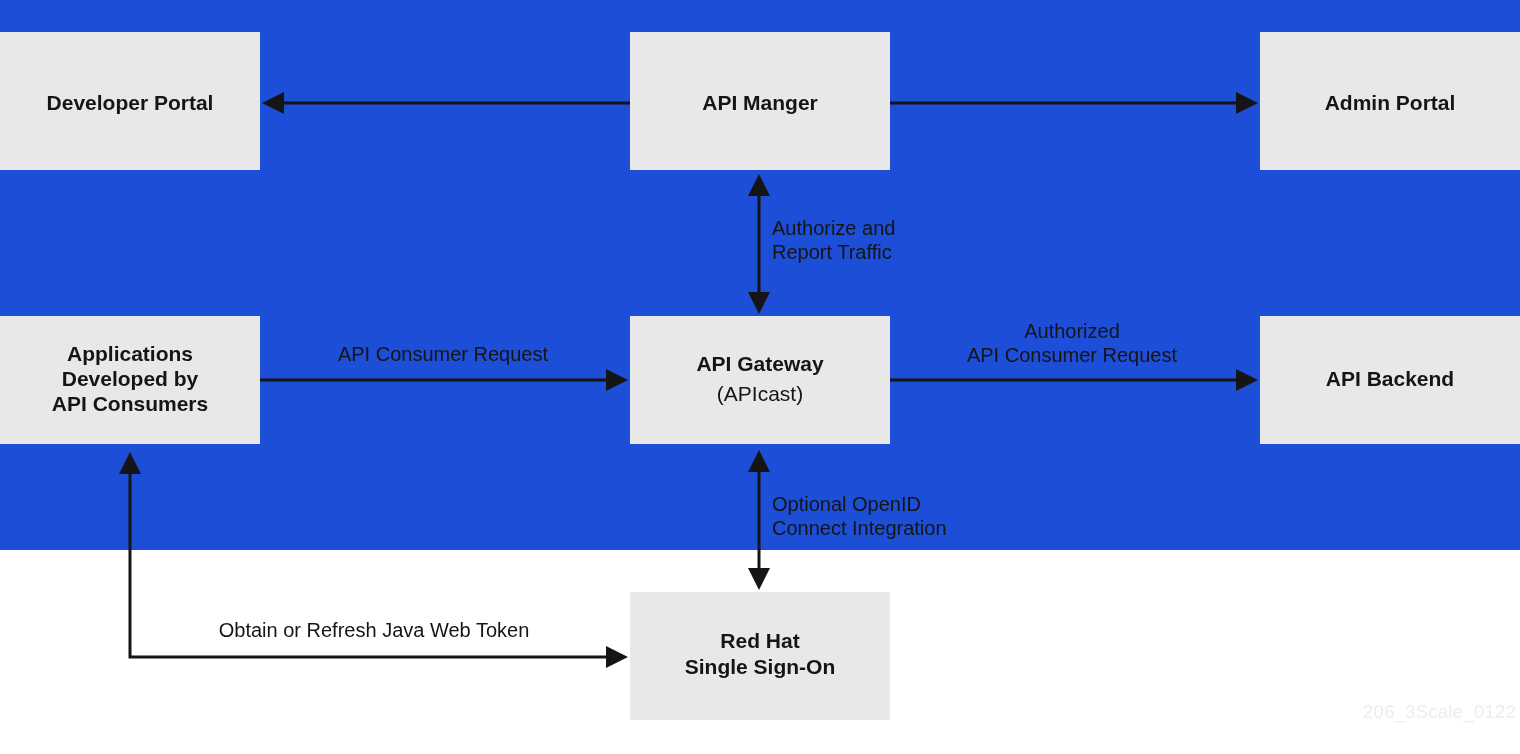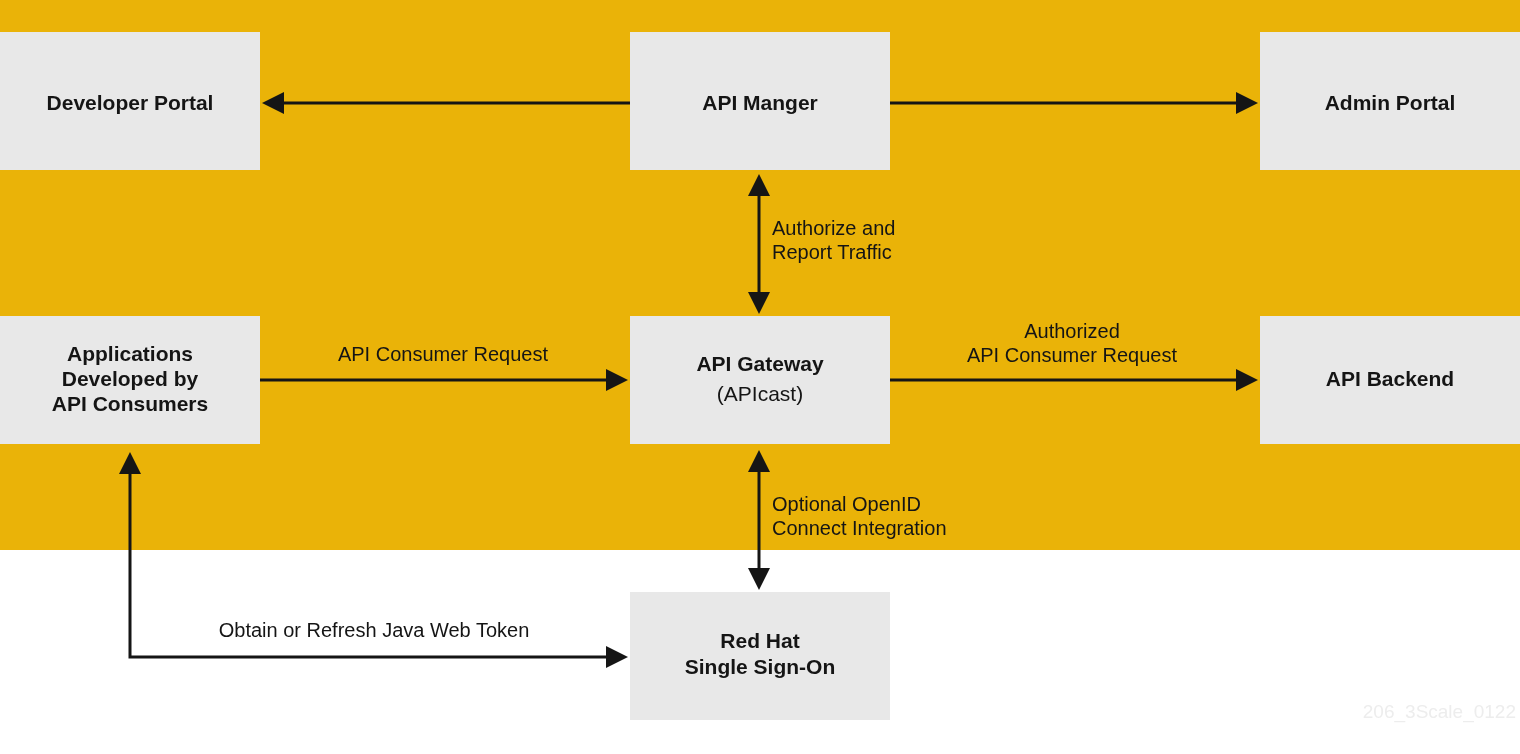--- a/index.html
+++ b/index.html
@@ -11,21 +11,21 @@
   body {
     width: 1520px;
     height: 754px;
     font-family: "Liberation Sans", sans-serif;
     overflow: hidden;
   }
   #diagram-root {
     position: relative;
     width: 1520px;
     height: 550px;
-    background: #eab308;
+    background: #1d4ed8;
   }
   svg#diagram-canvas {
     position: absolute;
     top: 0;
     left: 0;
     width: 1520px;
     height: 754px;
     display: block;
   }
   .node-box {

